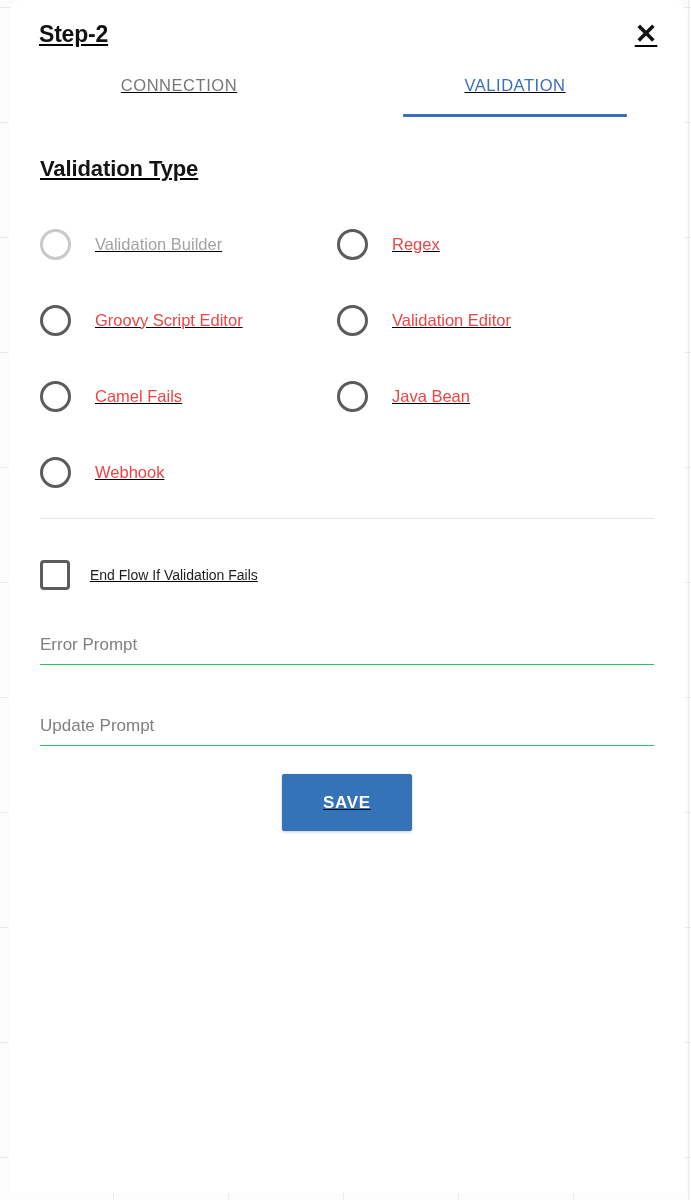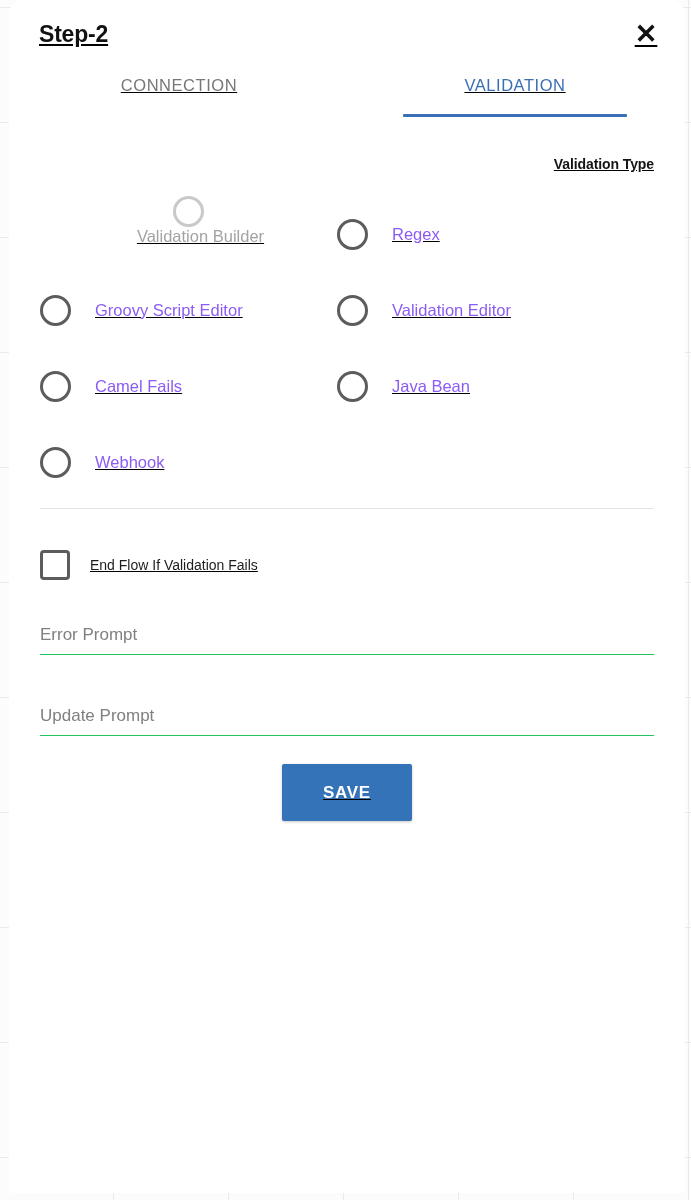--- a/index.html
+++ b/index.html
@@ -102,54 +102,53 @@
     width: 224px;
     height: 3px;
     background: #3b6fb5;
     border-radius: 1px;
   }
 
   
   .dlg-body { padding: 0 31px; }
 
   .section-label {
-    font-size: 14px;
+    font-size: 22px;
     font-weight: bold;
     color: #141414;
     margin-top: 34px;
     margin-bottom: 12px;
     letter-spacing: -0.1px;
-    text-align: right;
   }
 
   .radio-grid {
     margin-top: 24px;
     display: grid;
     grid-template-columns: 297px 1fr;
     row-gap: 0;
   }
   .radio-item {
     display: flex;
     align-items: center;
     height: 76px;
     cursor: pointer;
   }
-  .radio-item.disabled { cursor: default; flex-direction: column; }
+  .radio-item.disabled { cursor: default; }
   .radio-ring {
     width: 31px;
     height: 31px;
     border-radius: 50%;
     border: 3px solid #5c5c5c;
     flex: 0 0 auto;
   }
   .radio-item.disabled .radio-ring { border-color: #c9c9c9; }
   .radio-text {
     margin-left: 24px;
     font-size: 16.5px;
-    color: #8b5cf6;
+    color: #ef4444;
   }
   .radio-item.disabled .radio-text { color: #a3a3a3; }
 
   .divider {
     height: 1px;
     background: #e4e4e4;
     margin-top: 8px;
   }
 
   

